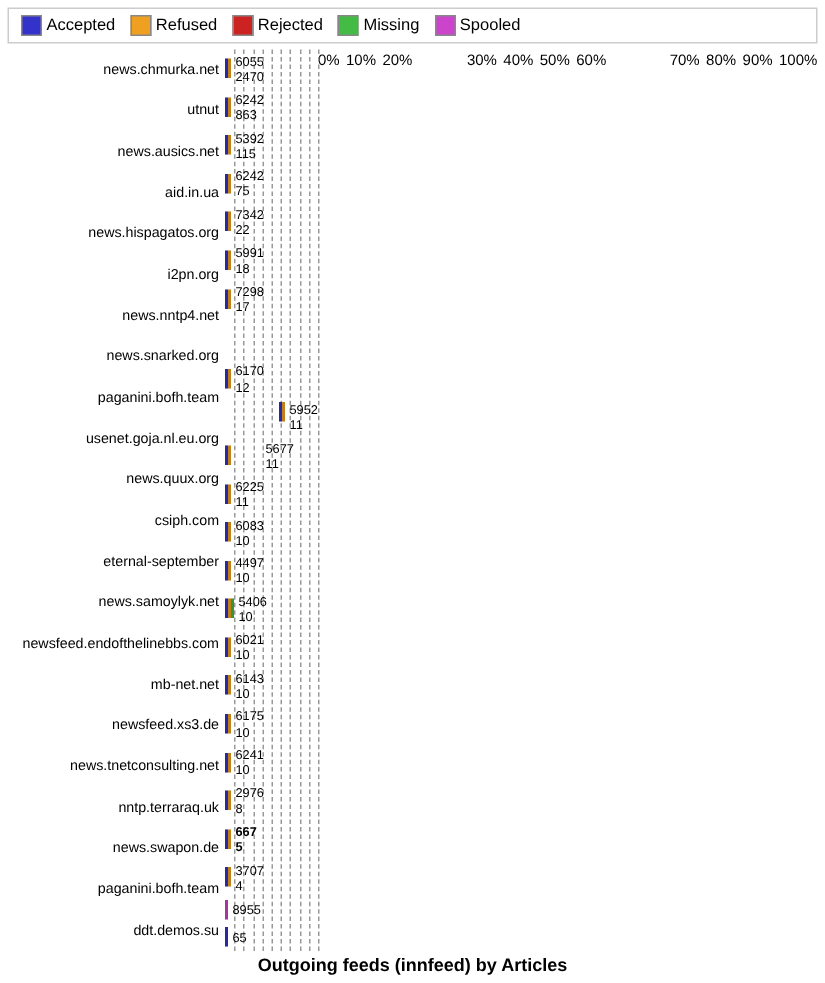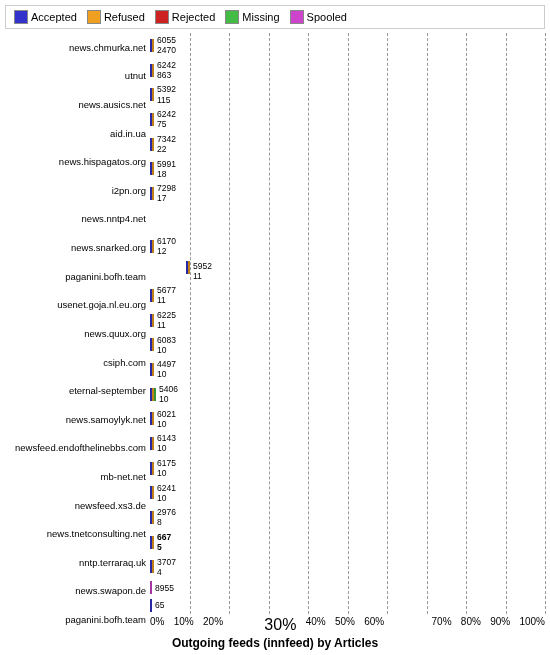--- a/index.html
+++ b/index.html
@@ -73,21 +73,21 @@
     }
     .chart-title {
       text-align: center;
       font-size: 12px;
       font-weight: bold;
       margin-top: 2px;
     }
     .bars-wrapper {
       flex: 1;
       display: flex;
-      flex-direction: column;
+      flex-direction: row;
       position: relative;
     }
     .rows-container {
       flex: 1;
       display: flex;
       flex-direction: column;
       justify-content: space-around;
       position: relative;
     }
     .bar-and-nums {
@@ -146,20 +146,21 @@
         <div class="label-text">csiph.com</div>
         <div class="label-text">eternal-september</div>
         <div class="label-text">news.samoylyk.net</div>
         <div class="label-text">newsfeed.endofthelinebbs.com</div>
         <div class="label-text">mb-net.net</div>
         <div class="label-text">newsfeed.xs3.de</div>
         <div class="label-text">news.tnetconsulting.net</div>
         <div class="label-text">nntp.terraraq.uk</div>
         <div class="label-text">news.swapon.de</div>
         <div class="label-text">paganini.bofh.team</div>
+        <div class="label-text">ddt.demos.su</div>
       </div>
 
     <div class="bars-wrapper">
       <div class="rows-container" id="rows-container" style="position: relative;">
       <div style="position: absolute; inset: 0px; pointer-events: none; z-index: 1;">
             <div style="position: absolute; top: 0px; bottom: 0px; left: 10%; width: 1px; border-left: 1px dashed rgb(153, 153, 153);"></div>
             <div style="position: absolute; top: 0px; bottom: 0px; left: 20%; width: 1px; border-left: 1px dashed rgb(153, 153, 153);"></div>
             <div style="position: absolute; top: 0px; bottom: 0px; left: 30%; width: 1px; border-left: 1px dashed rgb(153, 153, 153);"></div>
             <div style="position: absolute; top: 0px; bottom: 0px; left: 40%; width: 1px; border-left: 1px dashed rgb(153, 153, 153);"></div>
             <div style="position: absolute; top: 0px; bottom: 0px; left: 50%; width: 1px; border-left: 1px dashed rgb(153, 153, 153);"></div>
@@ -252,21 +253,21 @@
           <div class="bar-and-nums" style="position: relative; z-index: 2; display: flex; align-items: flex-start; margin-left: 36px;">
             <div class="bar-segments" style="display: flex; height: 13px;">
               <div style="width: 66.1333%; background: rgb(51, 51, 204); height: 13px; min-width: 1px; border: 1px solid rgba(0, 0, 0, 0.2);"></div>
               <div style="width: 0.122222%; background: rgb(240, 160, 32); height: 13px; min-width: 1px; border: 1px solid rgba(0, 0, 0, 0.2);"></div>
             </div>
             <div class="num-col">
               <div>5952</div>
               <div>11</div>
             </div>
           </div>
-          <div class="bar-and-nums" style="position: relative; z-index: 2; display: flex; align-items: center;">
+          <div class="bar-and-nums" style="position: relative; z-index: 2; display: flex; align-items: center; gap: 20px;">
             <div class="bar-segments" style="display: flex; height: 13px;">
               <div style="width: 63.0778%; background: rgb(51, 51, 204); height: 13px; min-width: 1px; border: 1px solid rgba(0, 0, 0, 0.2);"></div>
               <div style="width: 0.122222%; background: rgb(240, 160, 32); height: 13px; min-width: 1px; border: 1px solid rgba(0, 0, 0, 0.2);"></div>
             </div>
             <div class="num-col">
               <div>5677</div>
               <div>11</div>
             </div>
           </div>
           <div class="bar-and-nums" style="position: relative; z-index: 2; display: flex; align-items: center;">
@@ -395,21 +396,21 @@
             <div class="num-col">
               <div>65</div>
             </div>
           </div>
         </div>
 
       <div class="x-axis-labels" id="x-axis-labels">
       <span style="font-size: 10px;">0%</span>
           <span style="font-size: 10px;">10%</span>
           <span style="font-size: 10px;">20%</span>
-          <span style="font-size: 16px; margin-left: 32px;">30%</span>
+          <span style="font-size: 10px; margin-left: 32px;">30%</span>
           <span style="font-size: 10px;">40%</span>
           <span style="font-size: 10px;">50%</span>
           <span style="font-size: 10px;">60%</span>
           <span style="font-size: 10px; margin-left: 38px;">70%</span>
           <span style="font-size: 10px;">80%</span>
           <span style="font-size: 10px;">90%</span>
           <span style="font-size: 10px;">100%</span>
         </div>
     </div>
   </div>

